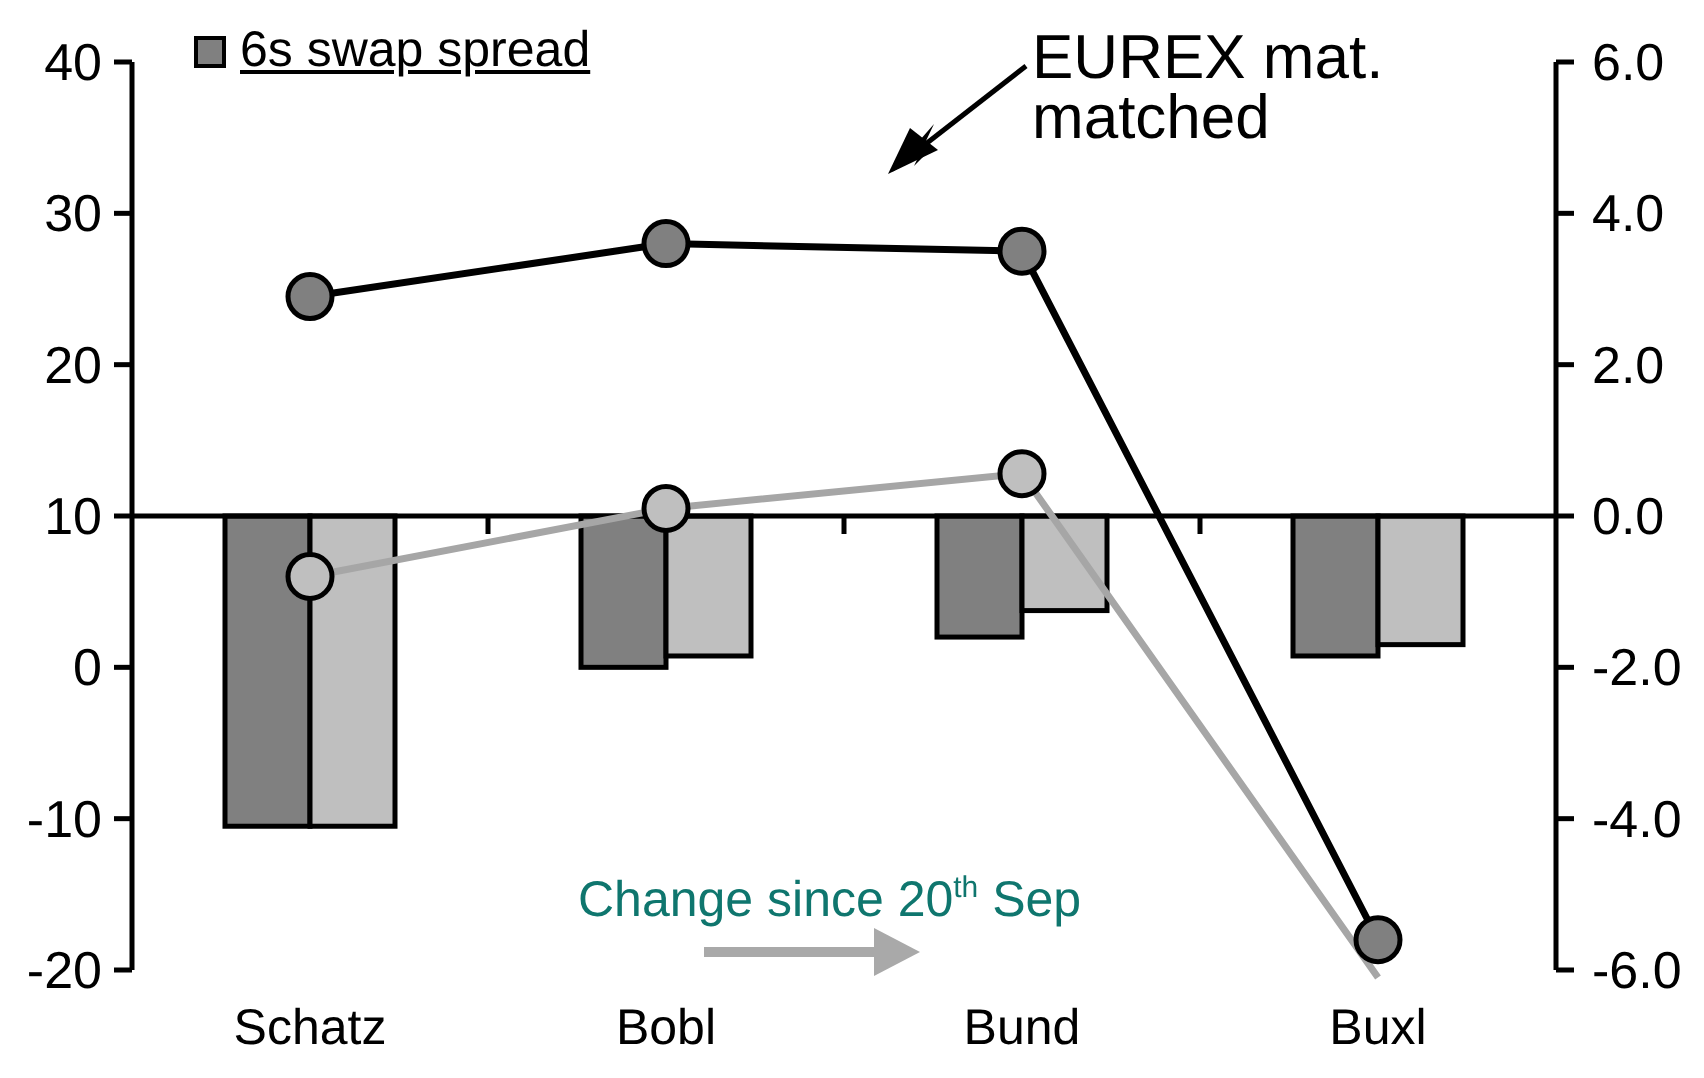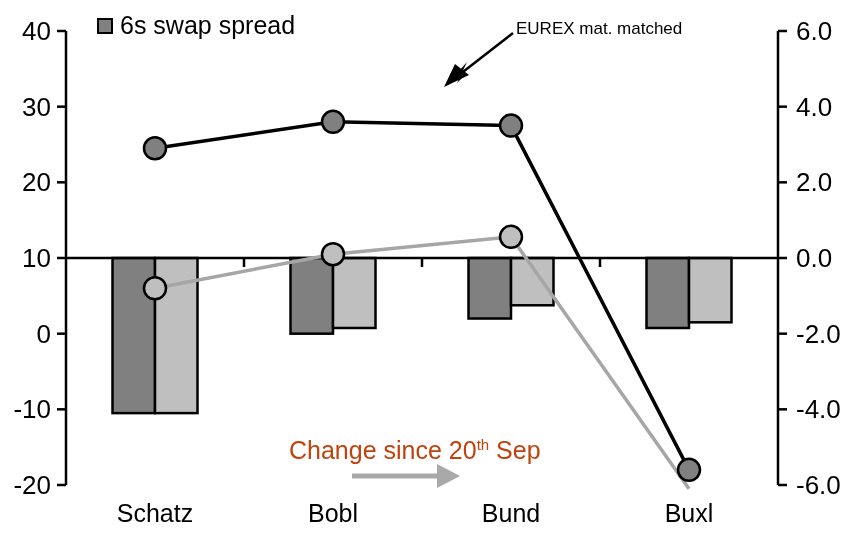--- a/index.html
+++ b/index.html
@@ -4,24 +4,24 @@
 <style>
   * { margin: 0; padding: 0; box-sizing: border-box; }
   html, body { width: 852px; height: 539px; background: #ffffff; overflow: hidden; }
   body { font-family: "Liberation Sans", sans-serif; position: relative; }
   #chart-wrap { position: absolute; left: 0; top: 0; width: 774px; height: 539px; }
   svg { position: absolute; left: 0; top: 0; }
 
   .legend { position: absolute; left: 97px; top: 9px; }
   .legend-item { display: flex; align-items: center; height: 33px; }
   .legend-swatch { width: 16px; height: 16px; border: 2px solid #000; margin-right: 7px; flex: 0 0 auto; }
-  .legend-label { font-size: 25px; color: #000; white-space: nowrap; }
+  .legend-label { font-size: 25px; color: #000; white-space: nowrap; text-decoration: underline; }
 
-  .anno-curve { position: absolute; left: 516px; top: 14px; font-size: 17px; line-height: 30px; color: #000; }
-  .anno-change { position: absolute; left: 289px; top: 436px; font-size: 25px; color: #c2410c; white-space: nowrap; }
+  .anno-curve { position: absolute; left: 516px; top: 14px; font-size: 31px; line-height: 30px; color: #000; }
+  .anno-change { position: absolute; left: 289px; top: 436px; font-size: 25px; color: #0f766e; white-space: nowrap; }
   .anno-change sup { font-size: 15px; vertical-align: super; line-height: 0; }
 </style>
 </head>
 <body>
 
 <div id="chart-wrap">
 
   <svg id="chart-svg" width="852" height="539" viewBox="0 0 852 539">
       <rect x="112.5" y="258" width="42.5" height="155.11666666666662" fill="#808080" stroke="#000000" stroke-width="2.5"></rect>
       <rect x="290.5" y="258" width="42.5" height="75.66666666666669" fill="#808080" stroke="#000000" stroke-width="2.5"></rect>

